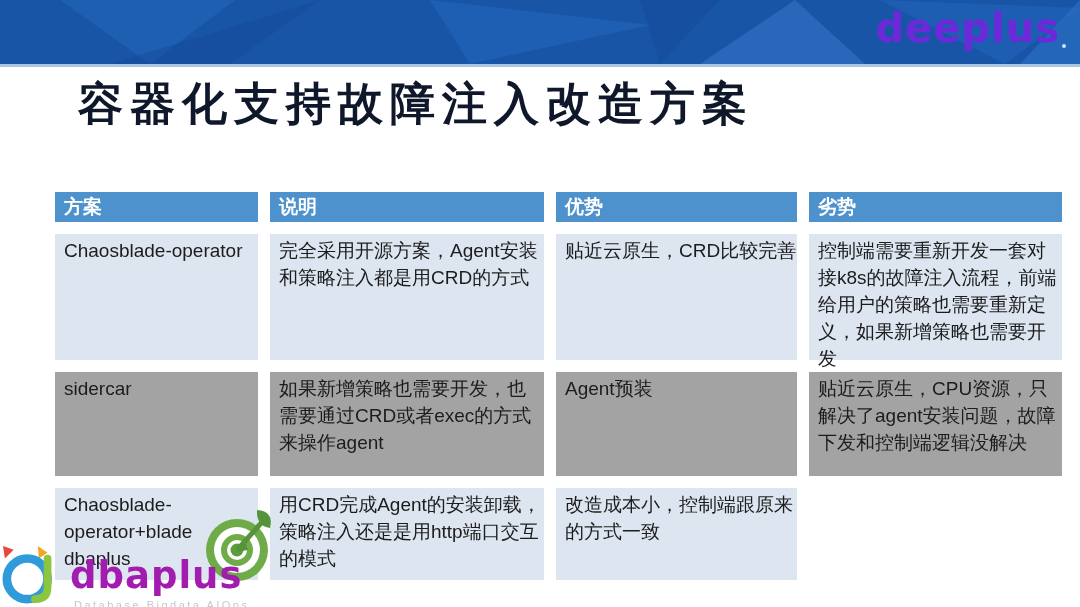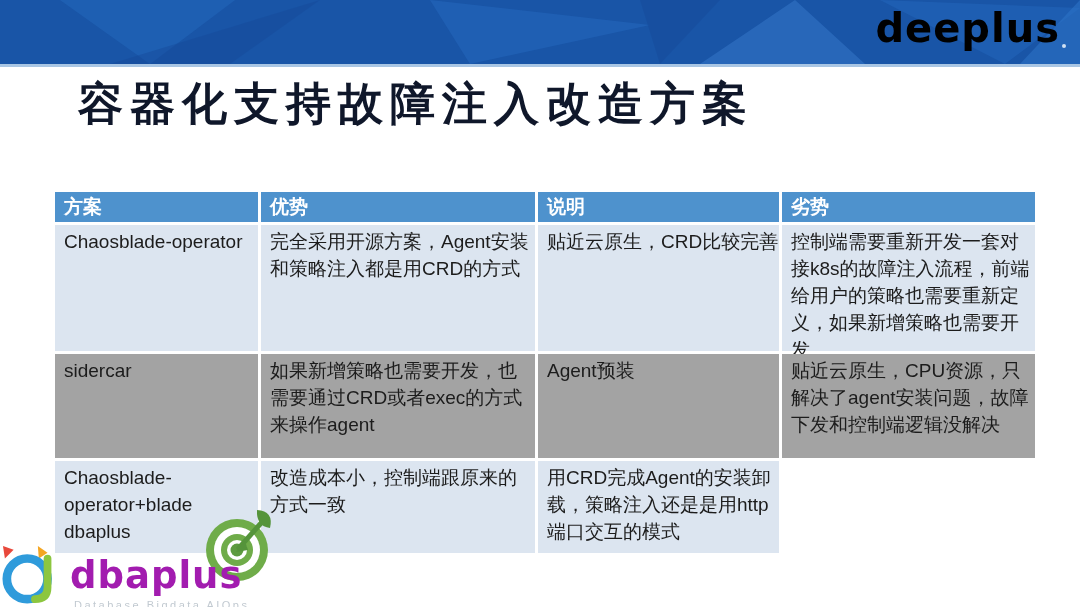--- a/index.html
+++ b/index.html
@@ -4,36 +4,36 @@
 <style>
   html,body{margin:0;padding:0;}
   body{
     width:1080px;height:607px;position:relative;overflow:hidden;
     background:#ffffff;font-family:"Liberation Sans",sans-serif;
   }
   
   .banner{position:absolute;left:0;top:0;width:1080px;height:64px;border-bottom:3px solid #a9c6e4;}
   .banner svg{display:block;}
   .deeplus{
-    position:absolute;top:8px;right:20px;color:#000000;
+    position:absolute;top:8px;right:20px;color:#6d28d9;
     font-family:"DejaVu Sans",sans-serif;font-weight:bold;font-size:40px;
     letter-spacing:1px;line-height:1;margin-left:48px;
   }
   .deeplus-dot{position:absolute;top:44px;right:14px;width:4px;height:4px;background:#cfe0f2;border-radius:50%;}
   
   .title{
     position:absolute;left:78px;top:74px;
     font-family:"Liberation Serif","DejaVu Serif",serif;
     font-weight:700;font-size:45px;letter-spacing:7px;color:#0f172a;white-space:nowrap;
   }
   
   .cmp-table{
     position:absolute;left:55px;top:192px;width:884px;
     display:grid;grid-template-columns:203px 274px 241px 253px;
-    grid-template-rows:30px 126px 104px 92px;gap:3px;
+    grid-template-rows:30px 126px 104px 92px;gap:12px;
   }
   .th{
     background:#4e92cd;color:#ffffff;font-weight:bold;font-size:19px;
     display:flex;align-items:center;padding-left:9px;
   }
   .cell{
     font-size:19px;line-height:1.42;color:#1c1c1c;
     padding:4px 0 4px 9px;
     font-family:"Liberation Sans",sans-serif;
   }
@@ -68,37 +68,37 @@
     <polygon points="1020,64 1080,0 1080,64" fill="#2e74c8" opacity="0.55"></polygon>
   </svg>
   <div class="deeplus">deeplus</div>
   <div class="deeplus-dot"></div>
 </div>
 
 <div class="title">容器化支持故障注入改造方案</div>
 
 <div class="cmp-table">
   <div class="th">方案</div>
+  <div class="th">说明</div>
   <div class="th">优势</div>
-  <div class="th">说明</div>
   <div class="th">劣势</div>
 
   <div class="cell rowA">Chaosblade-operator</div>
   <div class="cell rowA">完全采用开源方案，Agent安装和策略注入都是用CRD的方式</div>
   <div class="cell rowA">贴近云原生，CRD比较完善</div>
   <div class="cell rowA">控制端需要重新开发一套对接k8s的故障注入流程，前端给用户的策略也需要重新定义，如果新增策略也需要开发</div>
 
   <div class="cell rowB">sidercar</div>
   <div class="cell rowB">如果新增策略也需要开发，也需要通过CRD或者exec的方式来操作agent</div>
   <div class="cell rowB">Agent预装</div>
   <div class="cell rowB">贴近云原生，CPU资源，只解决了agent安装问题，故障下发和控制端逻辑没解决</div>
 
   <div class="cell rowA">Chaosblade-operator+blade dbaplus</div>
+  <div class="cell rowA">用CRD完成Agent的安装卸载，策略注入还是是用http端口交互的模式</div>
   <div class="cell rowA">改造成本小，控制端跟原来的方式一致</div>
-  <div class="cell rowA">用CRD完成Agent的安装卸载，策略注入还是是用http端口交互的模式</div>
 </div>
 
 <svg class="target" viewBox="0 0 80 88">
   <circle cx="37" cy="52" r="31" fill="#6fac49"></circle>
   <circle cx="37" cy="52" r="23" fill="#ffffff"></circle>
   <circle cx="37" cy="52" r="16" fill="#6fac49"></circle>
   <circle cx="37" cy="52" r="10" fill="#ffffff"></circle>
   <circle cx="37" cy="52" r="6.5" fill="#5d9b3f"></circle>
   <line x1="39" y1="50" x2="62" y2="24" stroke="#55943b" stroke-width="5" stroke-linecap="round"></line>
   <path d="M57 12 Q74 13 70 30 Q56 28 57 12" fill="#55943b"></path>

